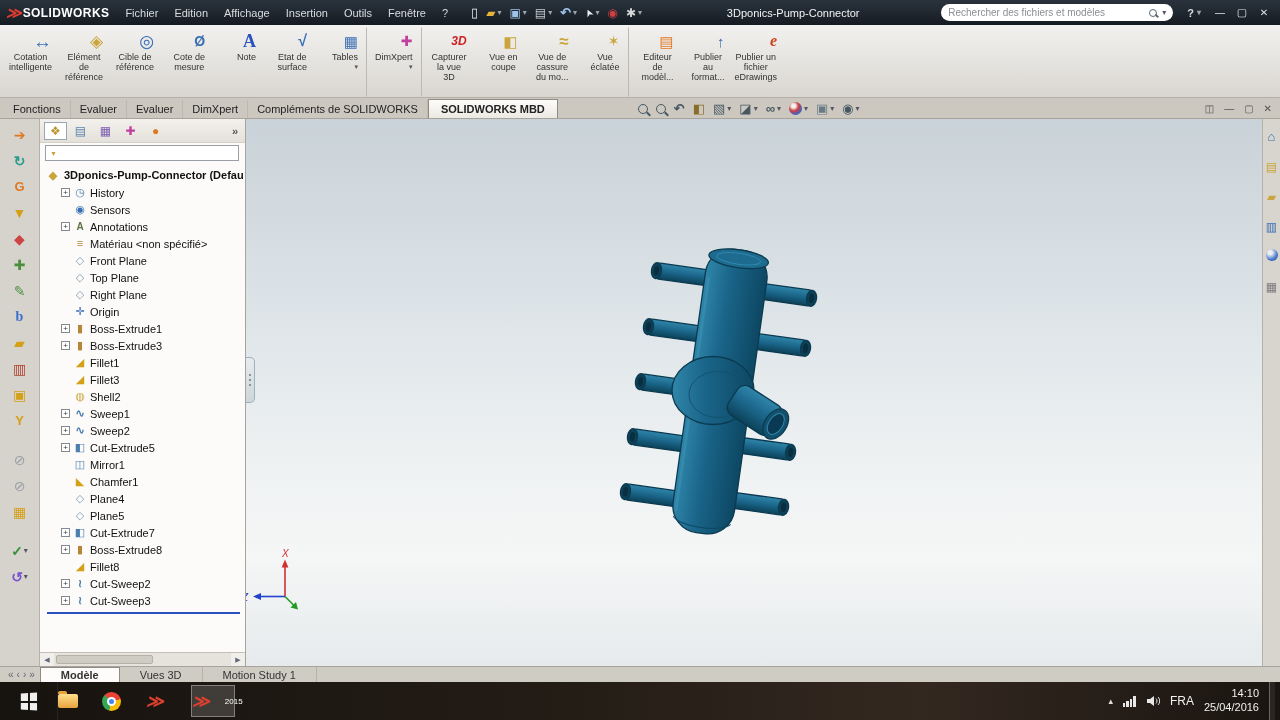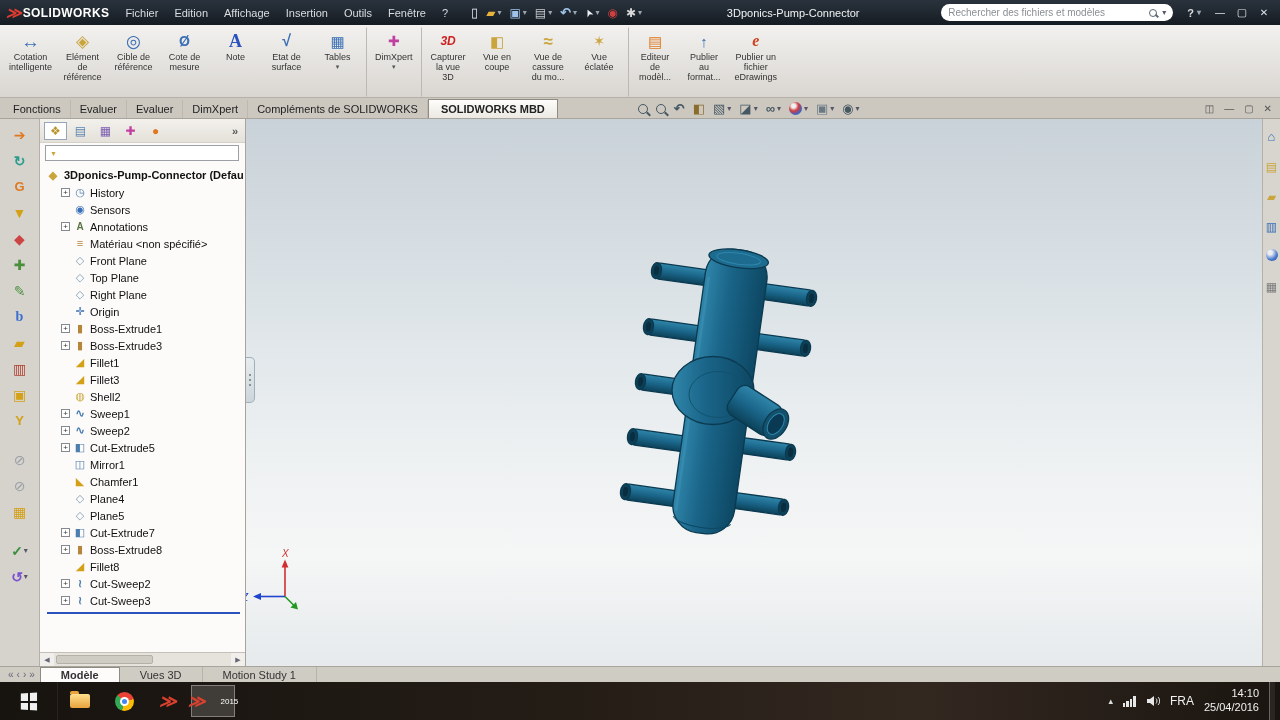--- a/index.html
+++ b/index.html
@@ -36,21 +36,21 @@
 .open-folder-icon::before{content:"▰";color:#e8b33a;font-size:12px}
 .save-icon::before{content:"▣";color:#9fc3e8;font-size:12px}
 .print-icon::before{content:"▤";color:#c8ccd0;font-size:12px}
 .undo-icon::before{content:"↶";color:#9fc3e8;font-size:13px;font-weight:bold}
 .select-cursor-icon::before{content:"➤";color:#eef2f6;font-size:10px;display:inline-block;transform:rotate(-115deg)}
 .rebuild-icon::before{content:"◉";color:#d04040;font-size:12px}
 .options-gear-icon::before{content:"✱";color:#d8d8d8;font-size:12px}
 
 
 .ribbon{flex:0 0 73px;background:linear-gradient(#f2f1ef,#d9d6d1);border-bottom:1px solid #b5b1a9;display:flex;align-items:stretch;padding:2px 0 0 4px;overflow:hidden}
-.ribbon-btn{min-width:51px;padding:1px 4px;display:flex;flex-direction:column;align-items:center;cursor:default;border:1px solid transparent}
+.ribbon-btn{min-width:51px;padding:1px 4px;display:flex;flex-direction:column;align-items:flex-end;cursor:default;border:1px solid transparent}
 .ribbon-btn.group-start{border-left:1px solid #bdb9b1;margin-left:3px;padding-left:8px;border-radius:0}
 .rb-ic{height:24px;font-size:17px}
 .rb-label{font-size:9px;line-height:1.1;text-align:center;color:#333;white-space:pre-line}
 .rcaret{display:none}
 .ribbon-btn.has-caret .rcaret{display:flex}
 .rcaret::before{content:"▾";font-size:7px;color:#555}
 .smart-dimension-icon::before{content:"↔";color:#3a6fb5;font-size:19px;font-weight:bold}
 .reference-geometry-icon::before{content:"◈";color:#caa53d}
 .datum-target-icon::before{content:"◎";color:#3a6fb5}
 .measure-dimension-icon::before{content:"Ø";color:#3a6fb5;font-weight:bold;font-size:14px}
@@ -196,21 +196,21 @@
 .units-caret::before{content:"▴";font-size:8px;color:#444}
 .quicktip-icon{margin-left:28px;width:13px;height:13px;background:#5a9e3a;color:#fff;border-radius:2px;font-size:9px;font-weight:bold}
 .quicktip-icon::before{content:"?"}
 .sb-endpad{width:72px}
 
 
 .taskbar{flex:0 0 38px;background:linear-gradient(90deg,#17130f,#241d16 45%,#332820 72%,#1a1510);display:flex;align-items:stretch;color:#eee}
 .start{width:58px;display:flex;align-items:center;justify-content:center;border-right:1px solid rgba(255,255,255,.07);cursor:pointer}
 .winlogo{width:17px;height:17px;display:grid;grid-template-columns:1fr 1fr;grid-template-rows:1fr 1fr;gap:2px;transform:perspective(50px) rotateY(-18deg)}
 .winlogo i{background:#f0f0f0}
-.tb-icon{width:44px;display:flex;align-items:center;justify-content:center;gap:15px;cursor:pointer}
+.tb-icon{width:44px;display:flex;align-items:center;justify-content:flex-start;gap:15px;cursor:pointer}
 .tb-icon.active{background:rgba(255,255,255,.16);border:1px solid rgba(255,255,255,.35);margin:3px 1px}
 .folder-ic{width:20px;height:14px;background:linear-gradient(#ffdf8e,#e8a33d);border-radius:2px;position:relative}
 .folder-ic::before{content:"";position:absolute;top:-3px;left:0;width:9px;height:3px;background:#e8a33d;border-radius:2px 2px 0 0}
 .chrome-ic{width:19px;height:19px;border-radius:50%;background:conic-gradient(from -45deg,#ea4335 0 120deg,#fbbc05 120deg 240deg,#34a853 240deg 360deg);position:relative}
 .chrome-ic::before{content:"";position:absolute;inset:5px;background:#fff;border-radius:50%}
 .chrome-ic::after{content:"";position:absolute;inset:7px;background:#4285f4;border-radius:50%}
 .swmark::before{content:"≫";color:#d8402f;font-weight:bold;font-style:italic;font-size:17px}
 .sw-year{font-size:8px;color:#fff}
 .tray{margin-left:auto;display:flex;align-items:center;gap:10px;padding-right:5px}
 .tray-caret::before{content:"▴";font-size:9px;color:#ddd}

